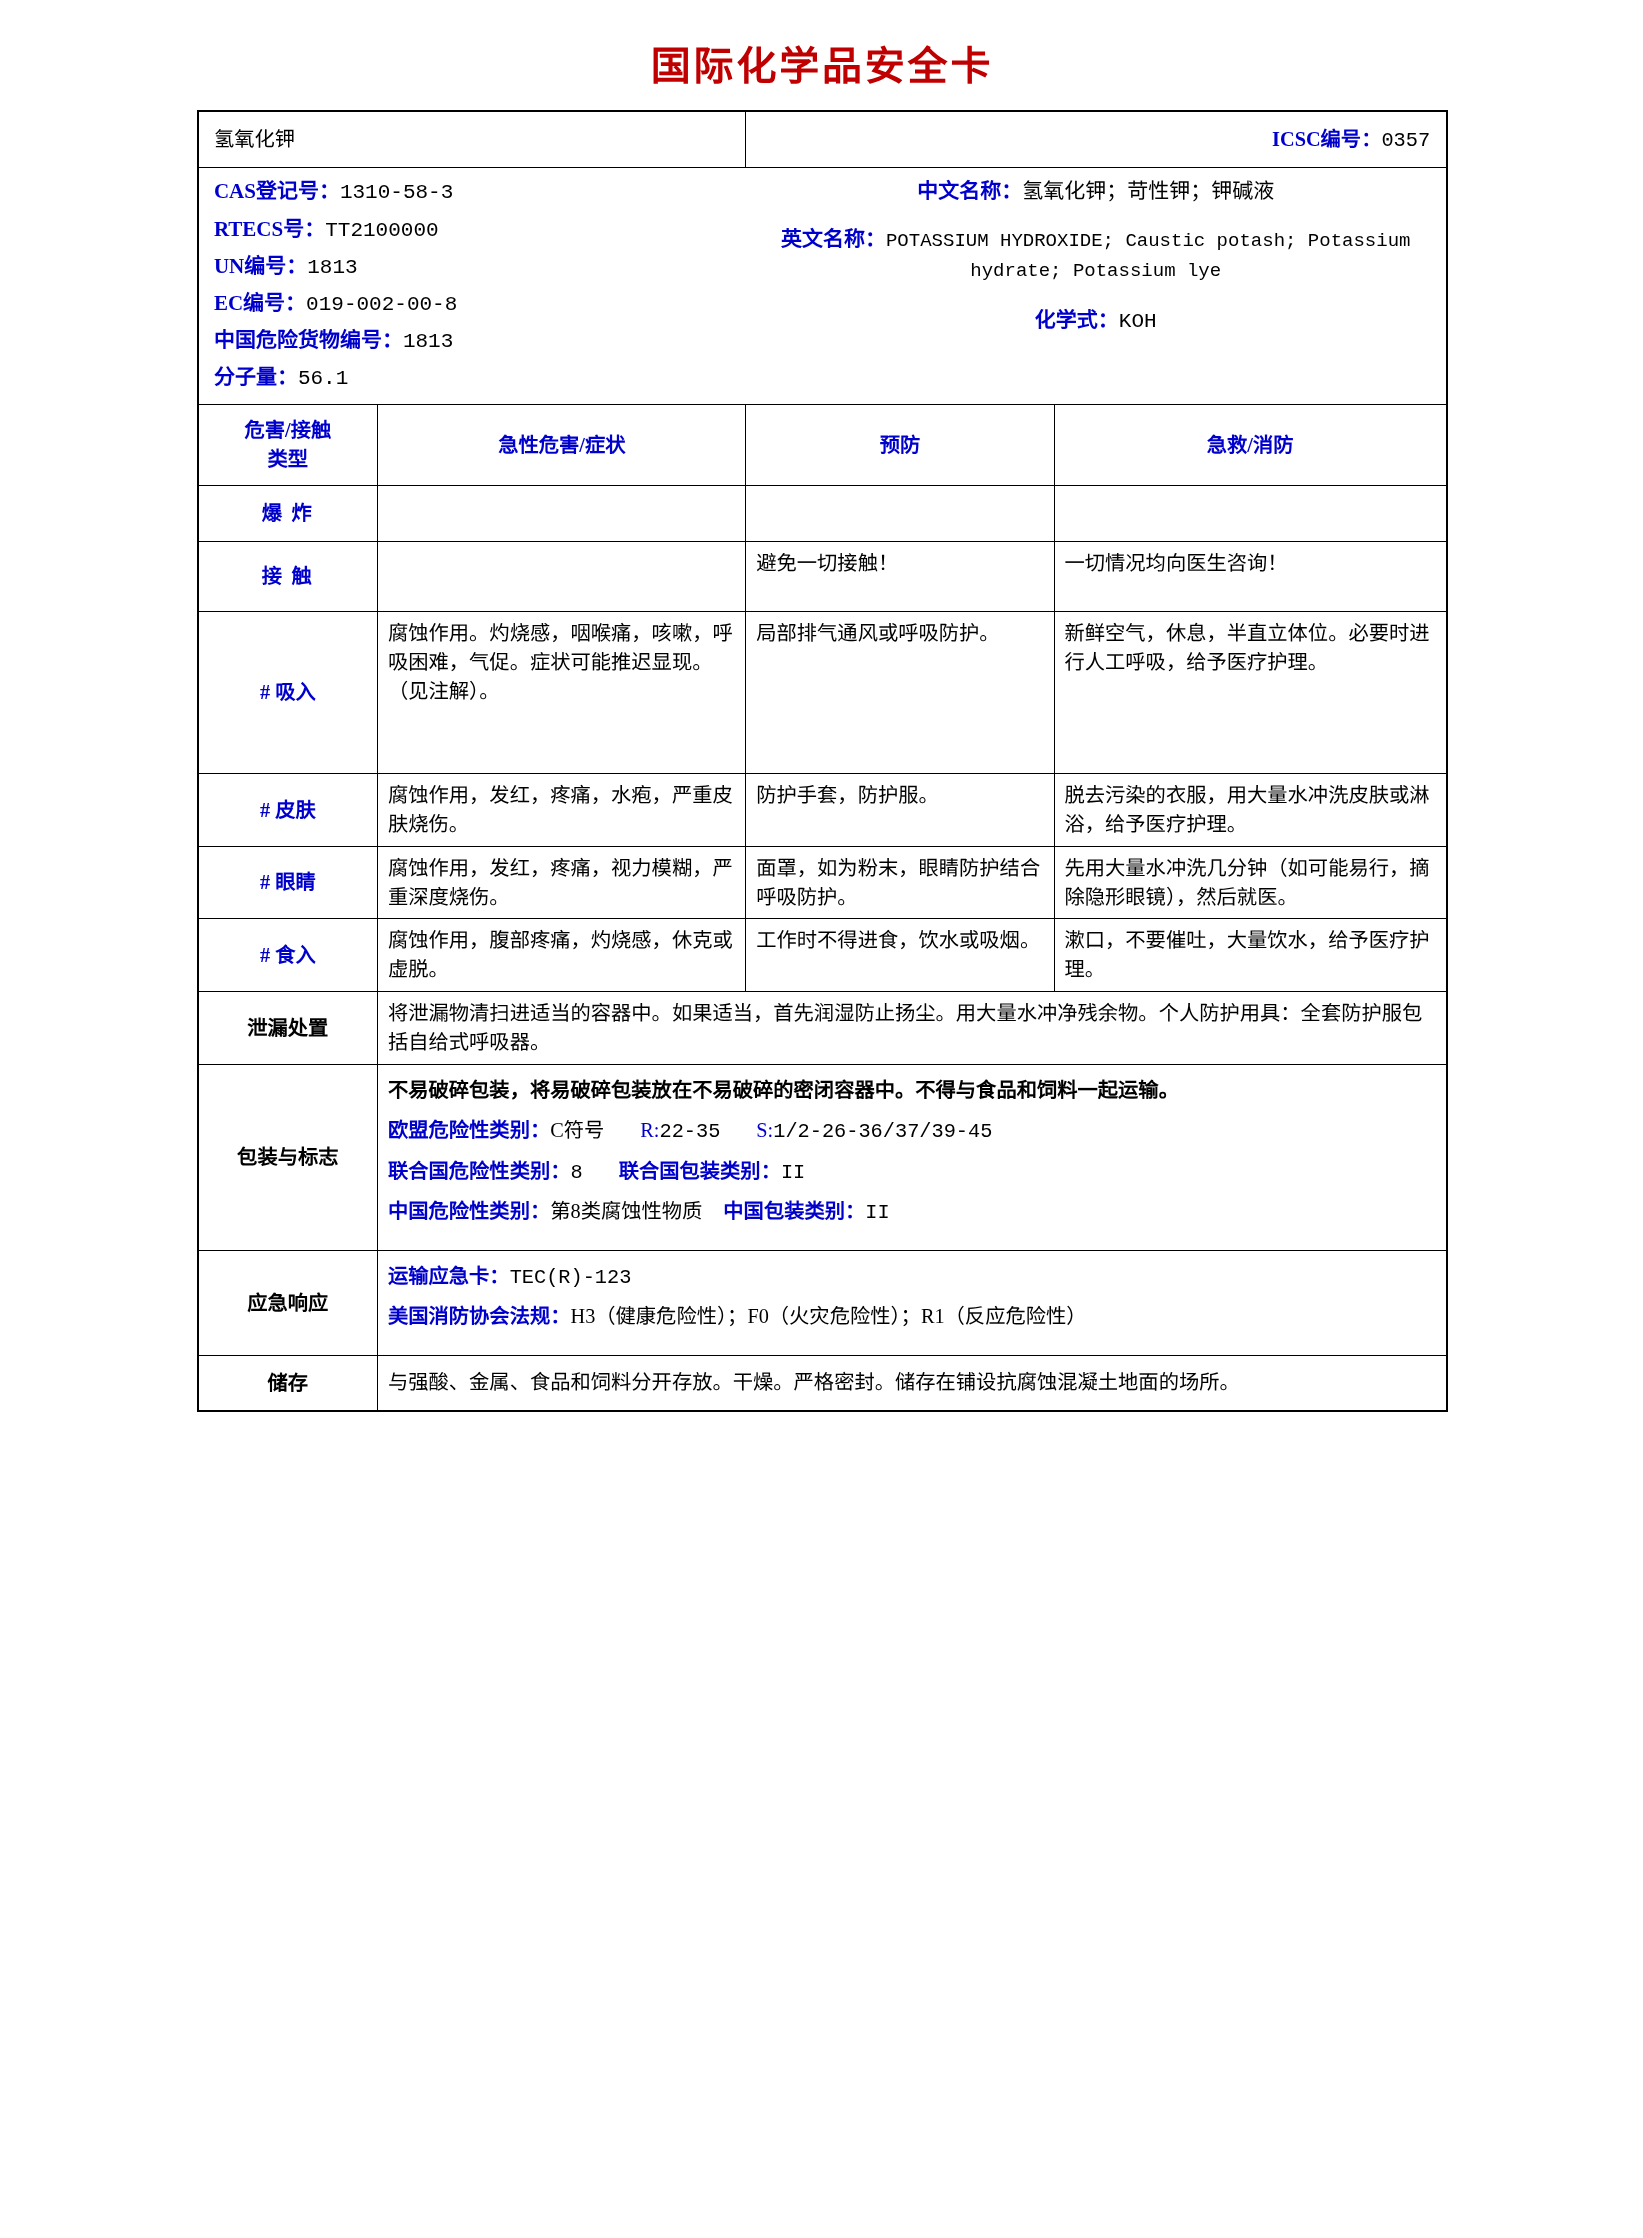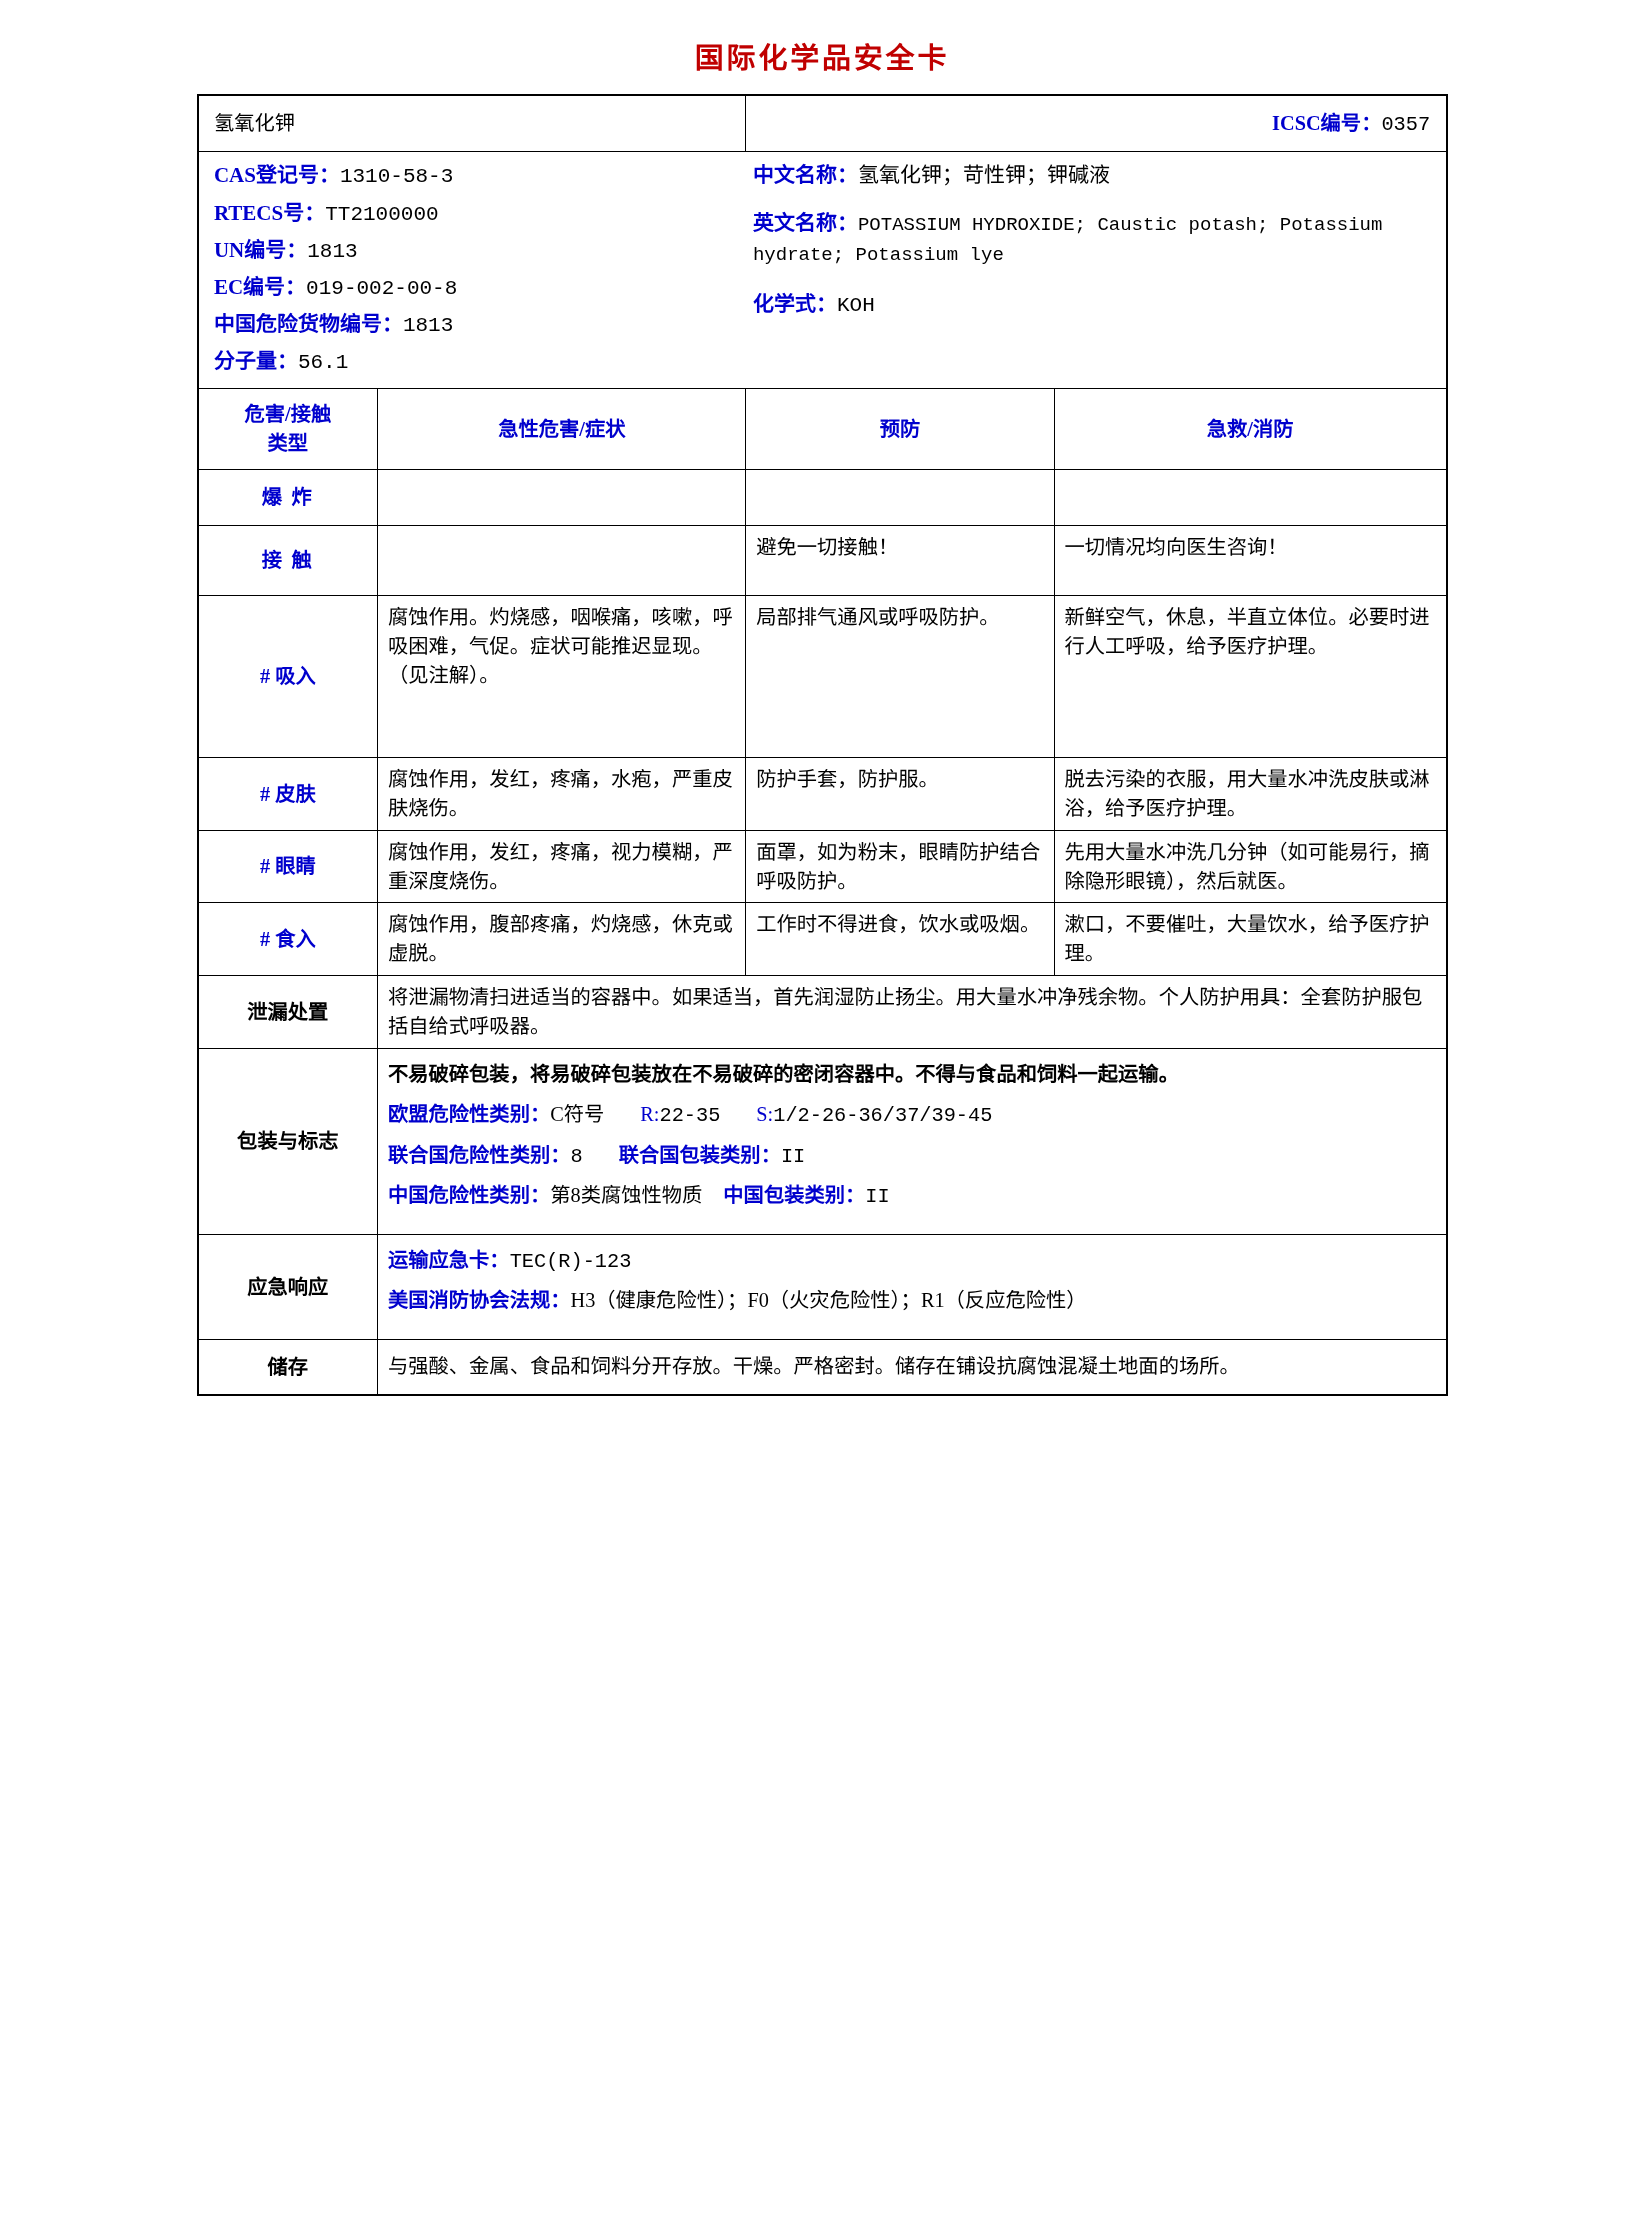--- a/index.html
+++ b/index.html
@@ -16,21 +16,21 @@
     width: 1644px;
     min-height: 2239px;
     position: relative;
     box-sizing: border-box;
   }
   .doc-title {
     text-align: center;
     color: #c00000;
     font-family: "Liberation Sans", "DejaVu Sans", sans-serif;
     font-weight: bold;
-    font-size: 29px;
+    font-size: 40px;
     letter-spacing: 2.8px;
     padding-top: 34px;
     padding-bottom: 18px;
   }
   .card {
     margin: 0 auto;
     width: 1251px;
     border: 2.8px solid #000;
     box-sizing: border-box;
   }
@@ -78,21 +78,21 @@
   .ident-right {
     border-right: none !important;
     border-left: none !important;
     padding: 9.8px 7px 4.2px 7px !important;
   }
   .ident-line {
     margin: 0 0 6.3px 0;
     font-size: 21px;
     white-space: nowrap;
   }
-  .ident-line.wrap { white-space: normal; }
+  .ident-line.wrap { white-space: normal; text-align: center; }
   .en-names {
     font-family: "Liberation Mono", "DejaVu Sans Mono", monospace;
     font-size: 19px;
   }
   .mono { font-family: "Liberation Mono", "DejaVu Sans Mono", monospace; }
   .colhead {
     text-align: center;
     color: #0000cd;
     font-weight: bold;
     font-size: 22px;

